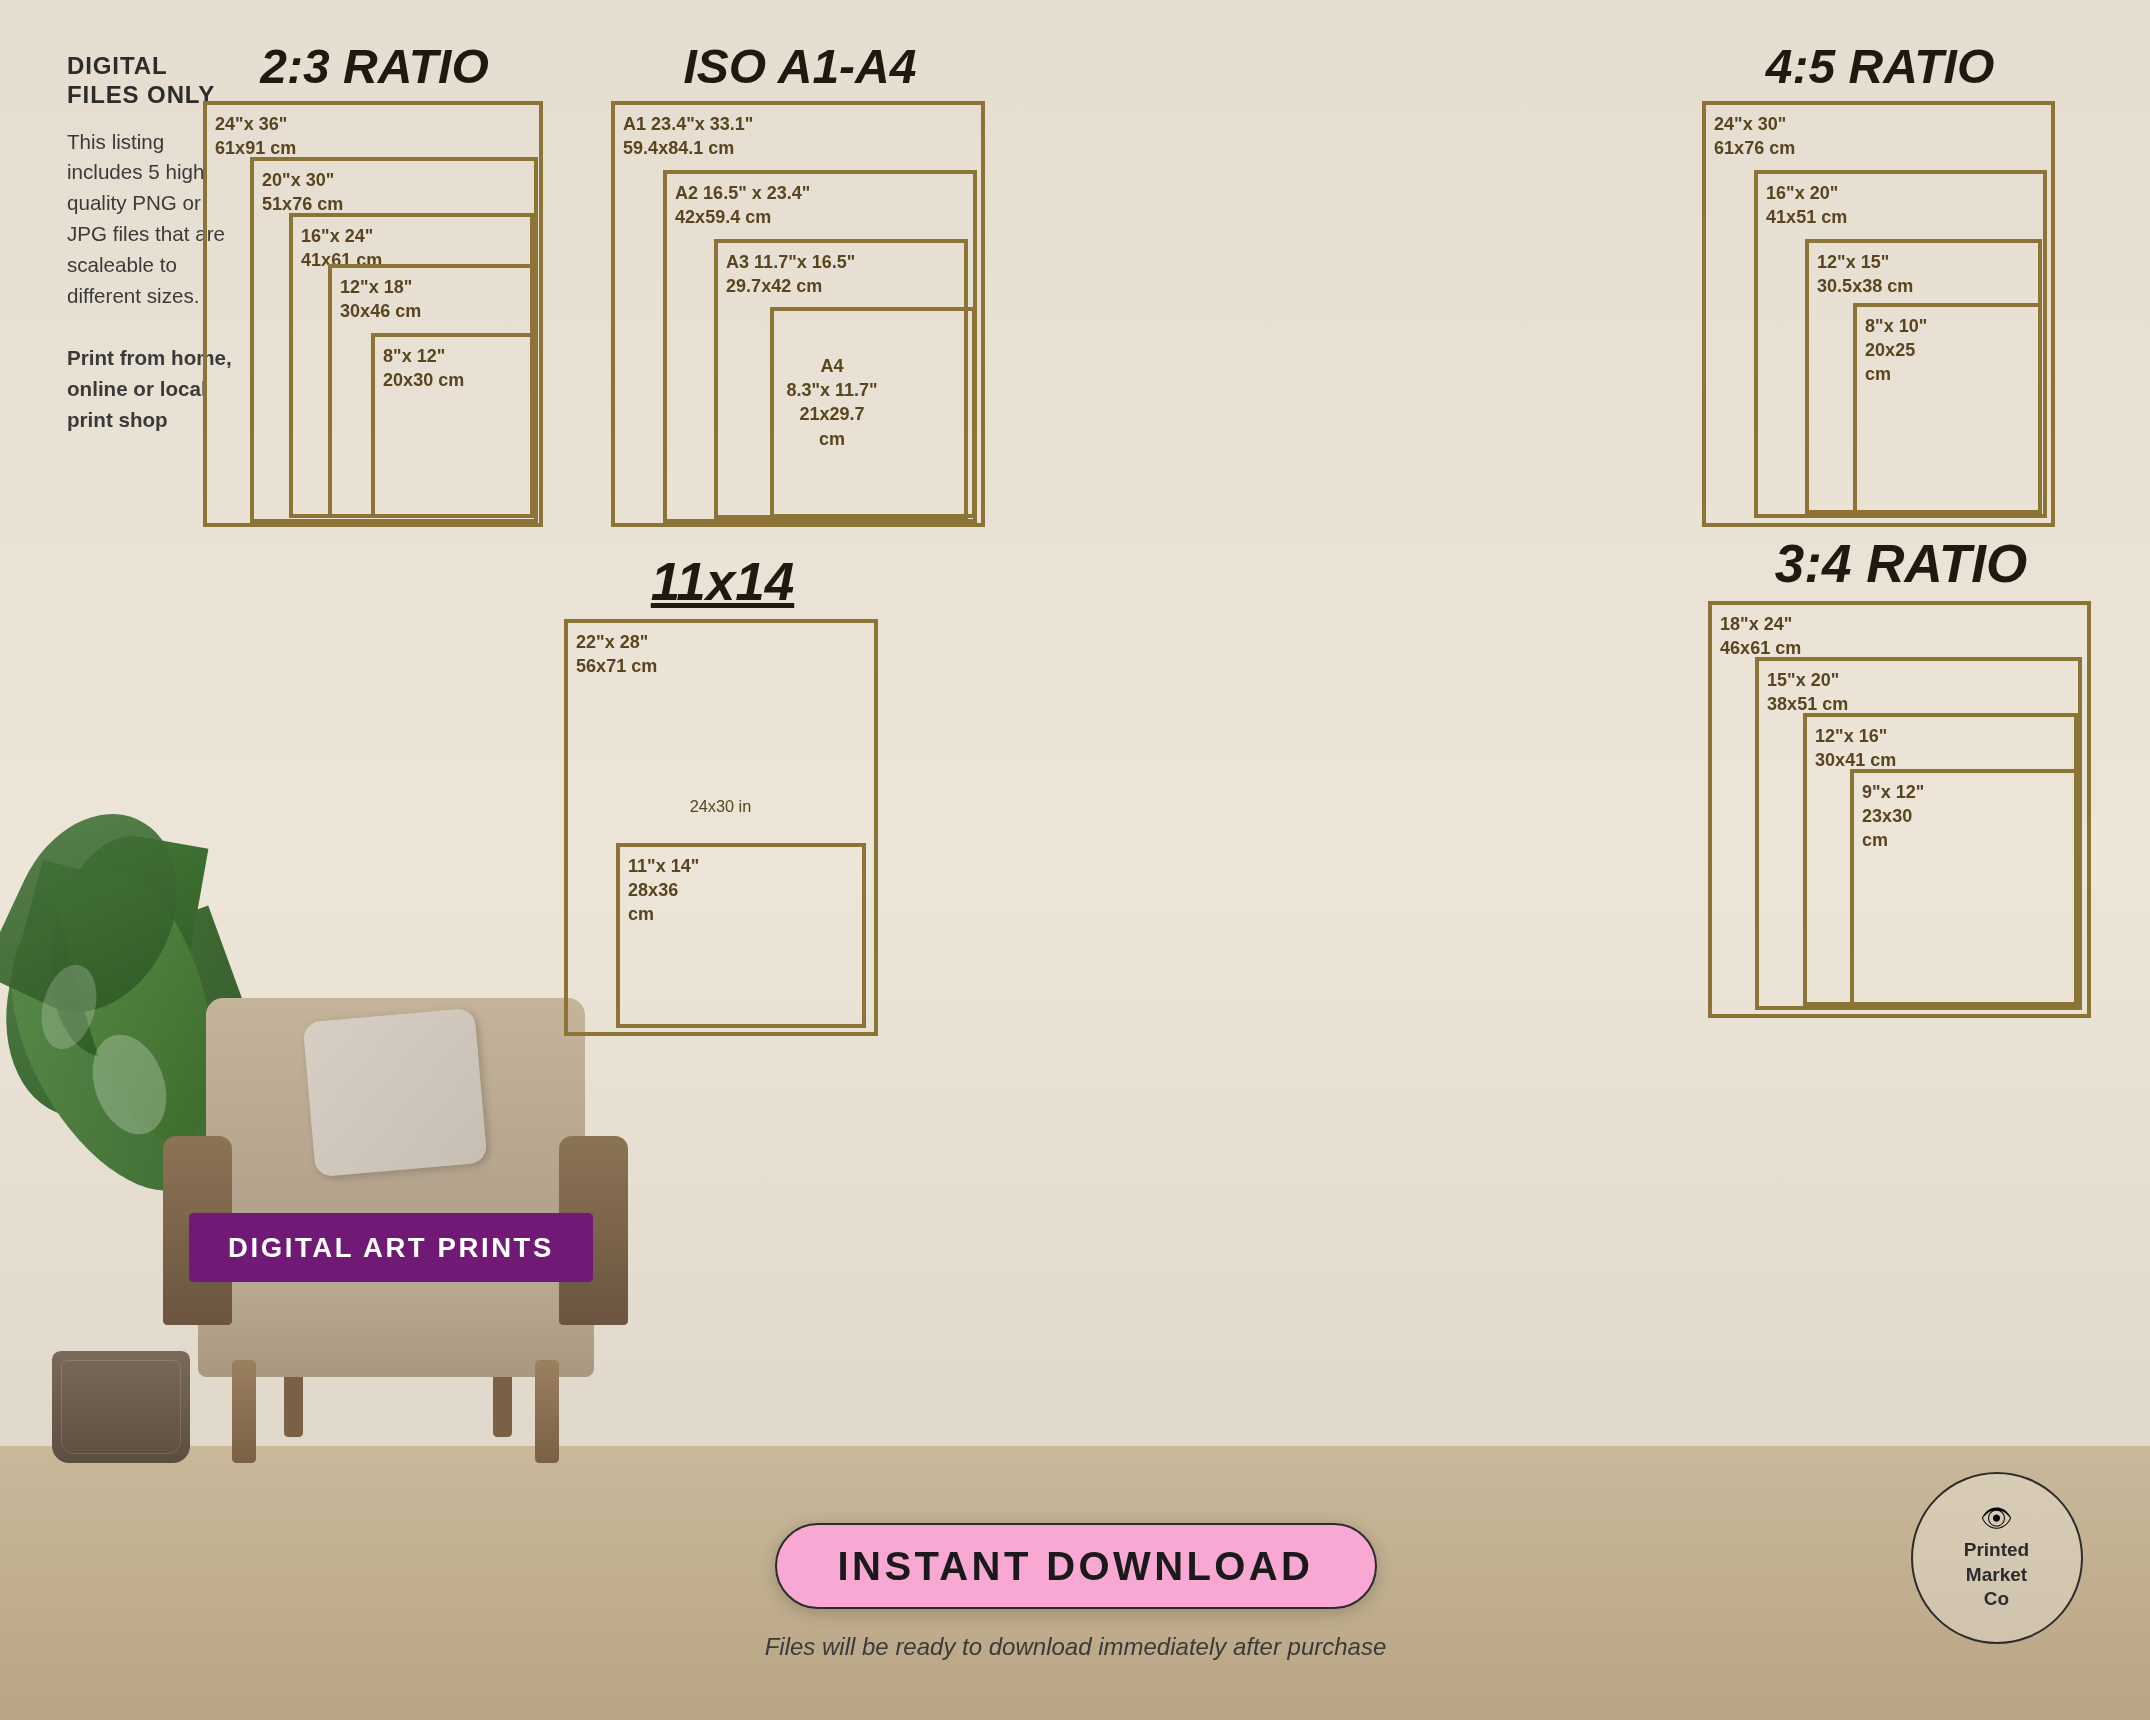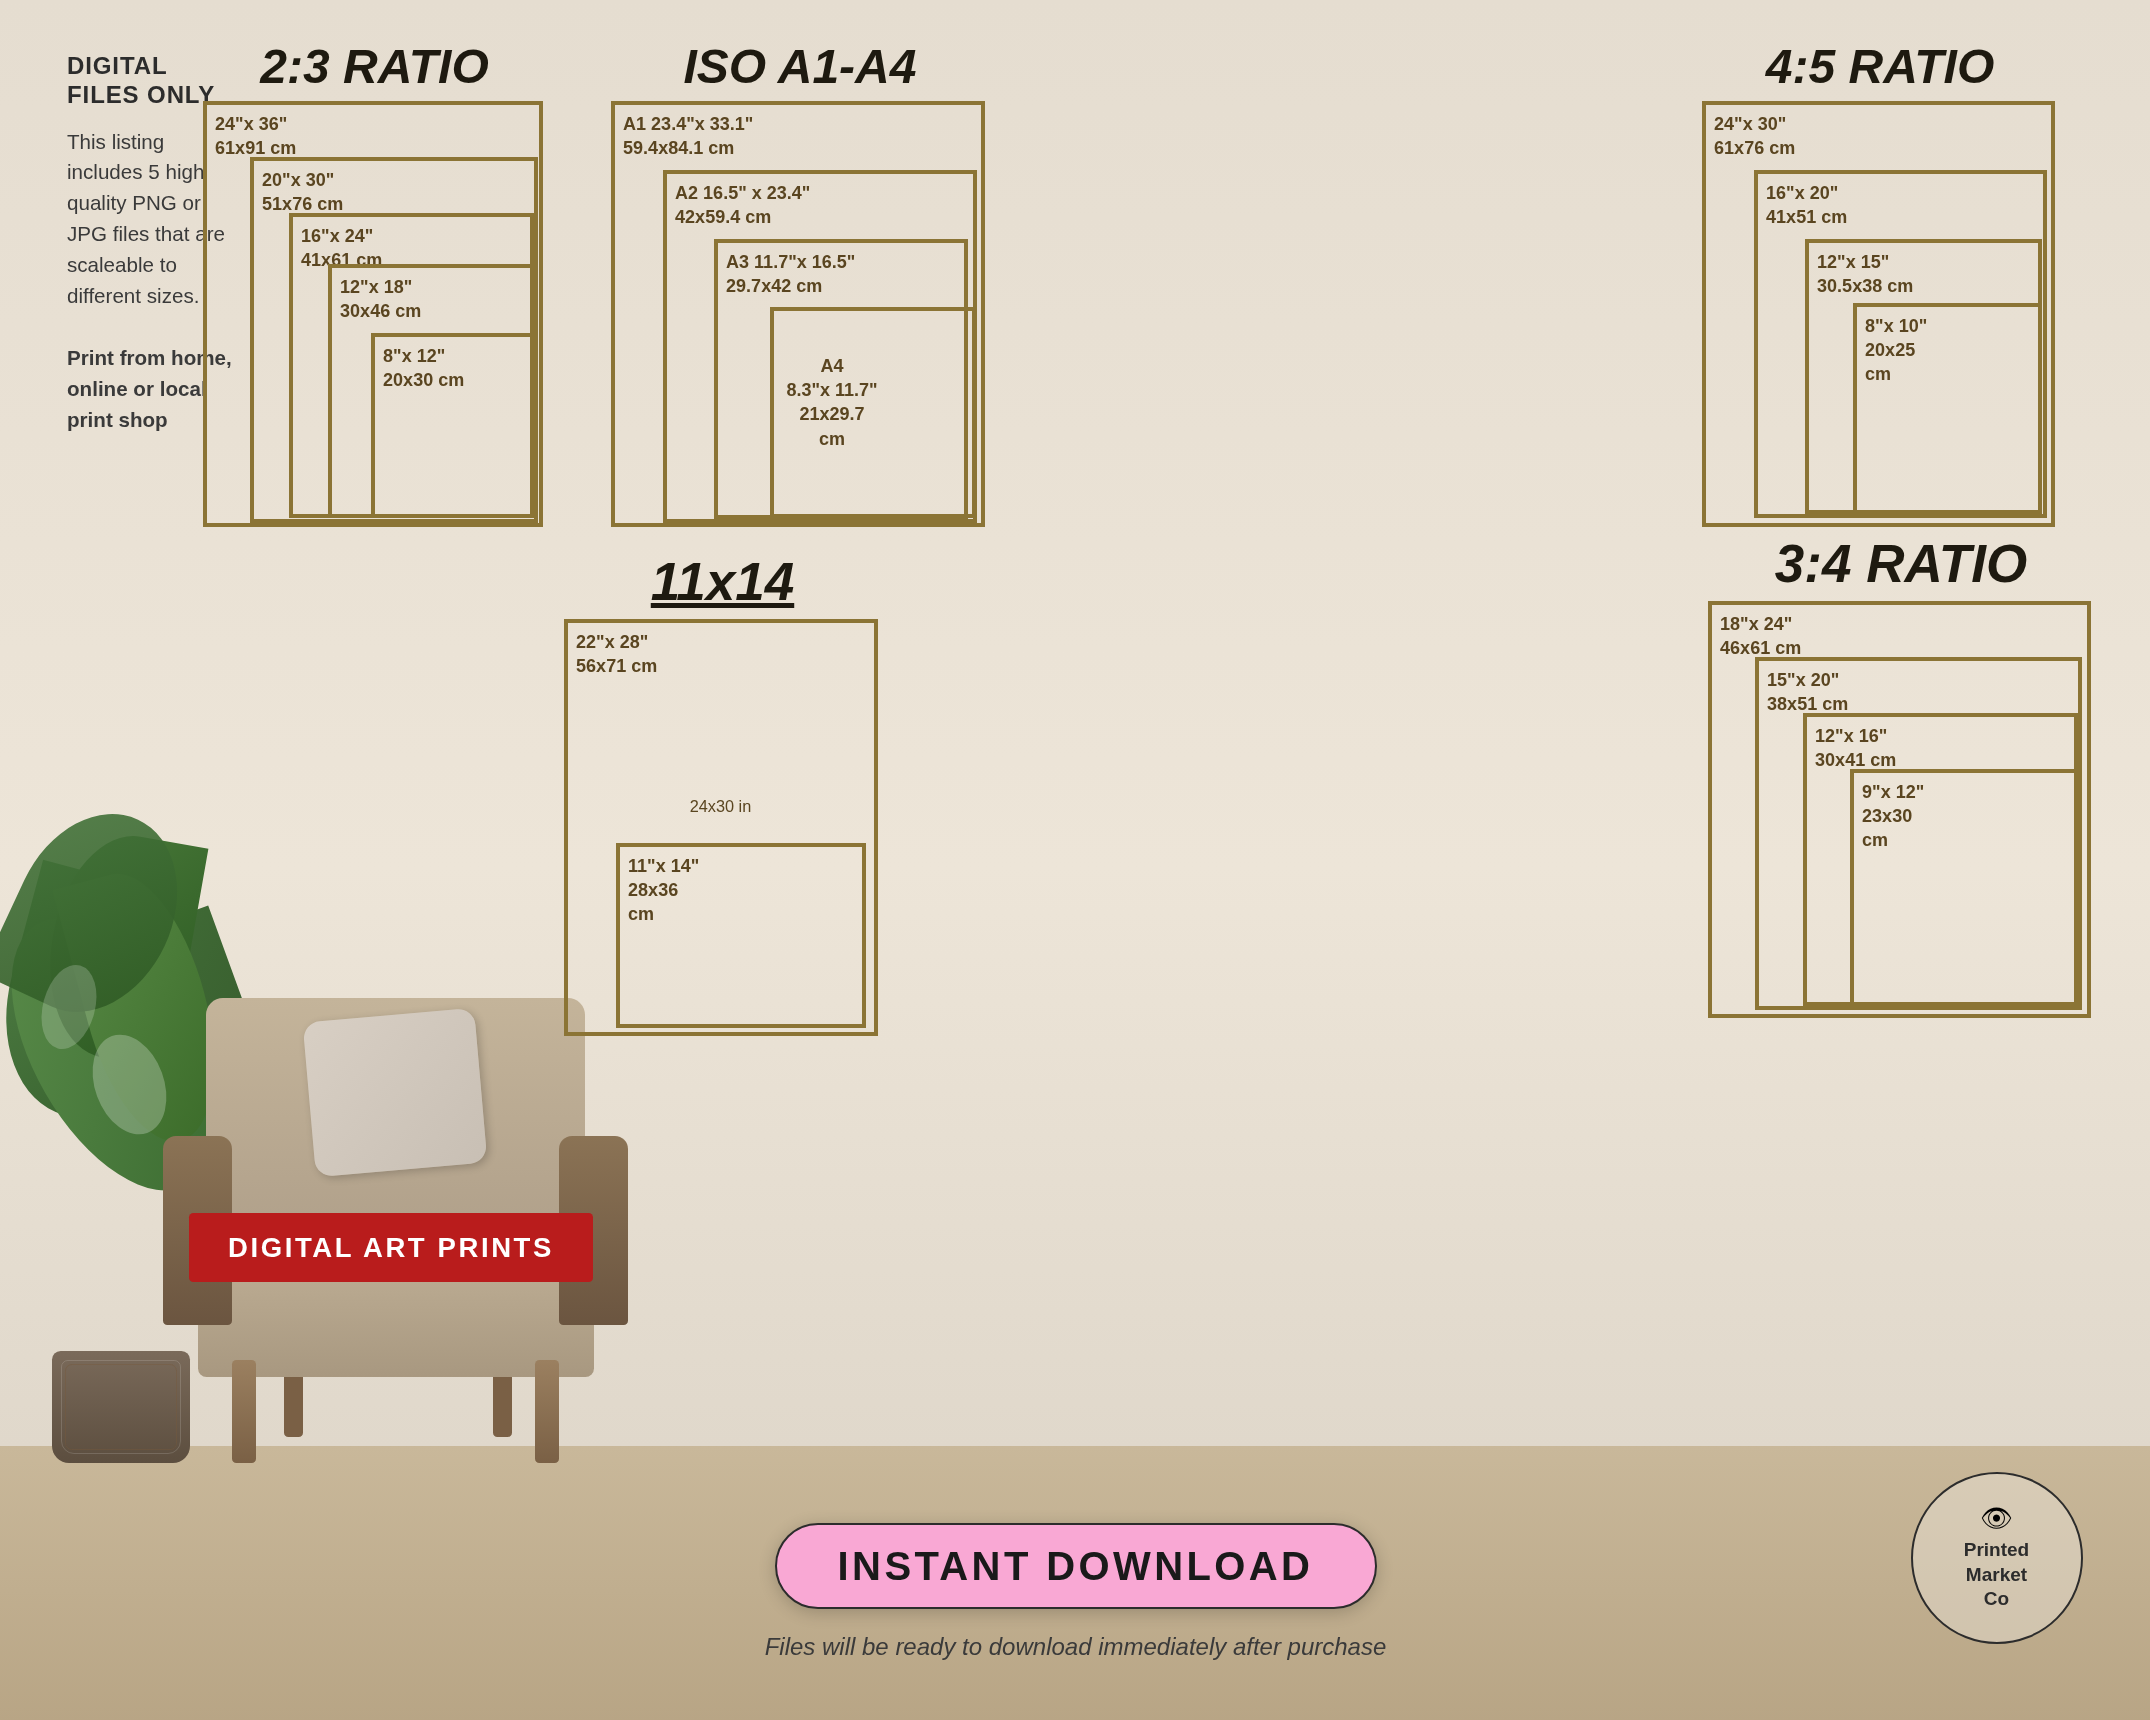--- a/index.html
+++ b/index.html
@@ -204,21 +204,21 @@
       font-weight: 700;
     }
 
     
     .digital-art-banner {
       position: absolute;
       bottom: 439px;
       left: 189px;
       width: 404px;
       height: 69px;
-      background: #b91c1c;
+      background: #701a75;
       display: flex;
       align-items: center;
       justify-content: center;
       border-radius: 4.3px;
     }
 
     .digital-art-banner-text {
       color: white;
       font-size: 27.5px;
       font-weight: 900;

